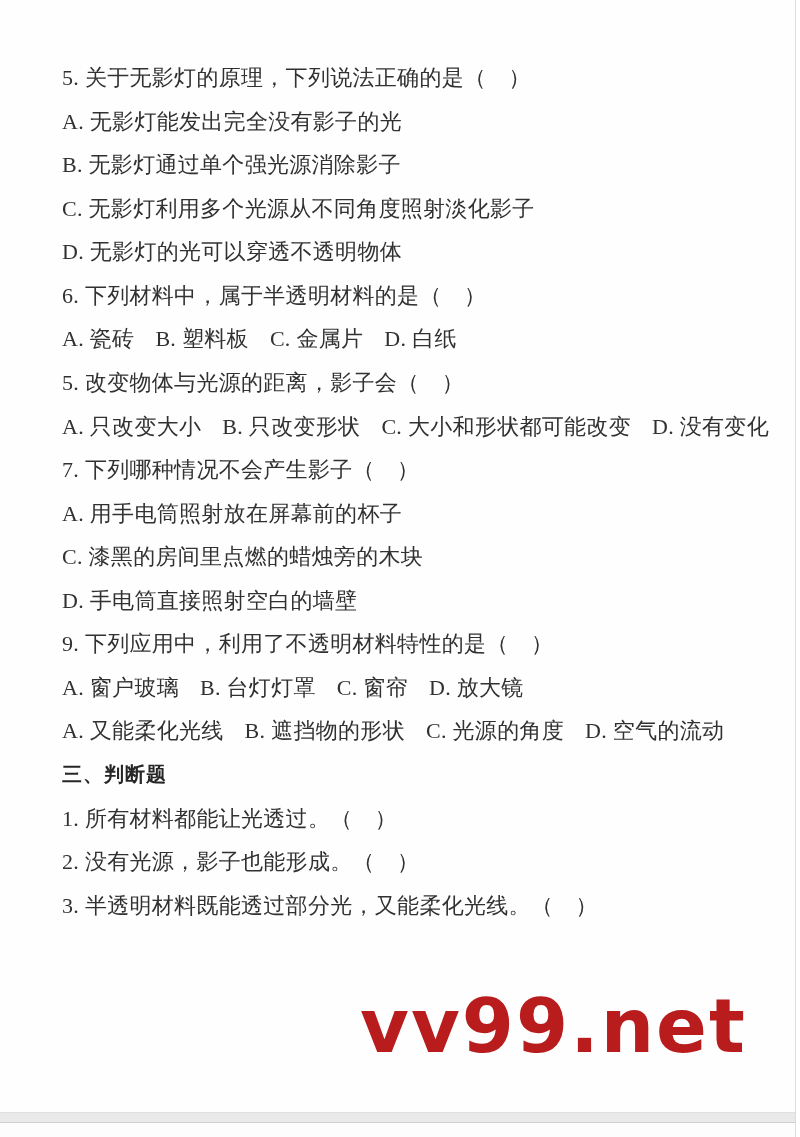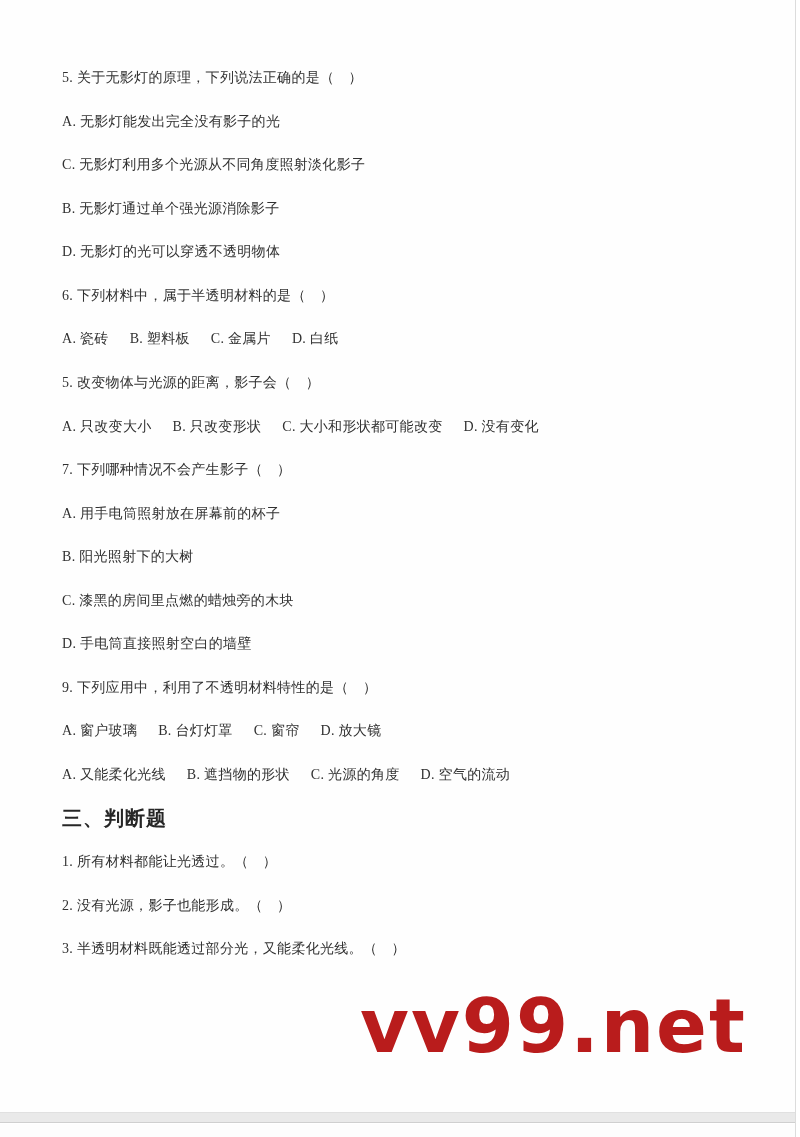--- a/index.html
+++ b/index.html
@@ -18,21 +18,21 @@
   }
   .content {
     position: absolute;
     left: 62px; top: 56px; right: 40px;
     z-index: 2;
   }
   .line {
     margin: 0;
     height: 43.57px;
     line-height: 43.57px;
-    font-size: 14px;
+    font-size: 22px;
     color: #313131;
     white-space: nowrap;
     letter-spacing: 0.3px;
   }
   .line.t-heading {
     font-family: Liberation Sans, sans-serif;
     font-weight: bold;
     color: #262626;
     font-size: 20px;
     letter-spacing: 1px;
@@ -77,30 +77,29 @@
 </style>
 </head>
 <body>
 
 <div class="viewer">
   <div class="page-current">
     <div class="watermark">vv99.net</div>
     <div class="content">
         <p class="line t-stem">5. 关于无影灯的原理，下列说法正确的是（　）</p>
         <p class="line t-option">A. 无影灯能发出完全没有影子的光</p>
+        <p class="line t-option">B. 无影灯通过单个强光源消除影子</p>
         <p class="line t-option">C. 无影灯利用多个光源从不同角度照射淡化影子</p>
-        <p class="line t-option">B. 无影灯通过单个强光源消除影子</p>
         <p class="line t-option">D. 无影灯的光可以穿透不透明物体</p>
         <p class="line t-stem">6. 下列材料中，属于半透明材料的是（　）</p>
         <p class="line t-option-row"><span class="part">A. 瓷砖</span><span class="part">B. 塑料板</span><span class="part">C. 金属片</span><span class="part">D. 白纸</span></p>
         <p class="line t-stem">5. 改变物体与光源的距离，影子会（　）</p>
         <p class="line t-option-row"><span class="part">A. 只改变大小</span><span class="part">B. 只改变形状</span><span class="part">C. 大小和形状都可能改变</span><span class="part">D. 没有变化</span></p>
         <p class="line t-stem">7. 下列哪种情况不会产生影子（　）</p>
         <p class="line t-option">A. 用手电筒照射放在屏幕前的杯子</p>
-        <p class="line t-option">B. 阳光照射下的大树</p>
         <p class="line t-option">C. 漆黑的房间里点燃的蜡烛旁的木块</p>
         <p class="line t-option">D. 手电筒直接照射空白的墙壁</p>
         <p class="line t-stem">9. 下列应用中，利用了不透明材料特性的是（　）</p>
         <p class="line t-option-row"><span class="part">A. 窗户玻璃</span><span class="part">B. 台灯灯罩</span><span class="part">C. 窗帘</span><span class="part">D. 放大镜</span></p>
         <p class="line t-option-row"><span class="part">A. 又能柔化光线</span><span class="part">B. 遮挡物的形状</span><span class="part">C. 光源的角度</span><span class="part">D. 空气的流动</span></p>
         <p class="line t-heading">三、判断题</p>
         <p class="line t-tf">1. 所有材料都能让光透过。（　）</p>
         <p class="line t-tf">2. 没有光源，影子也能形成。（　）</p>
         <p class="line t-tf">3. 半透明材料既能透过部分光，又能柔化光线。（　）</p>
       </div>

